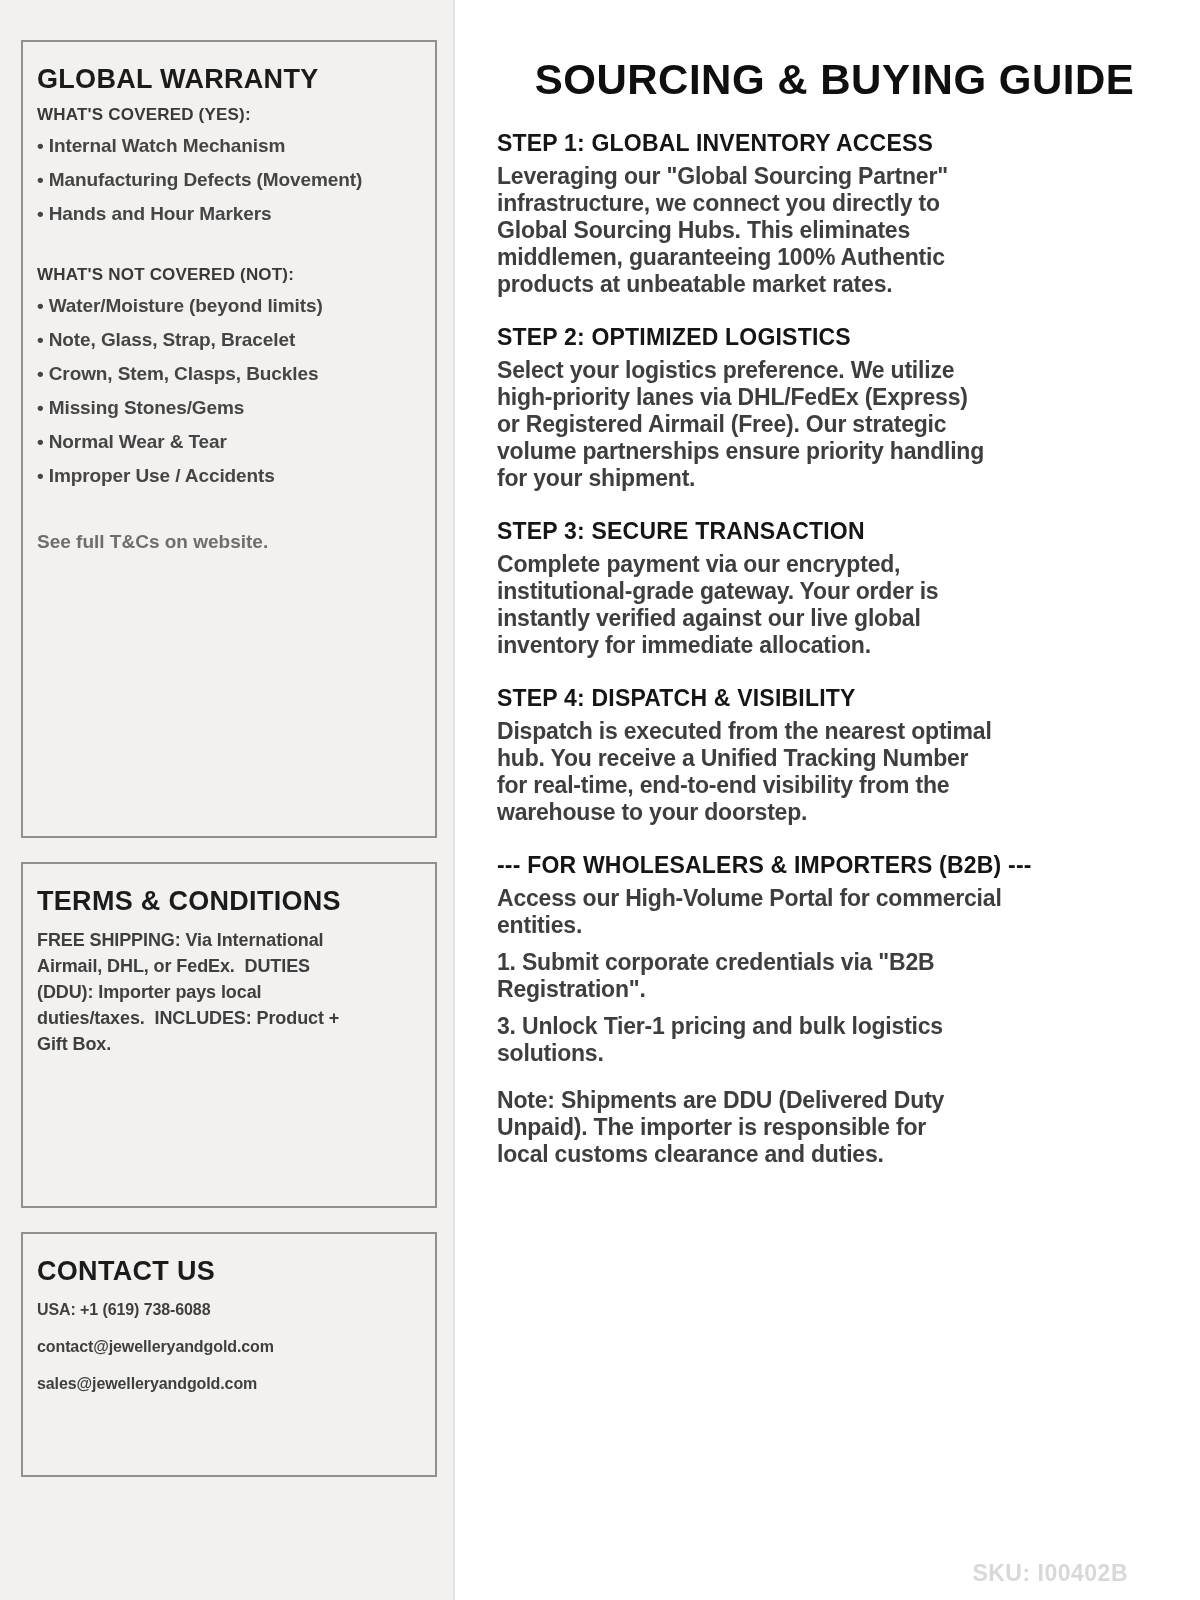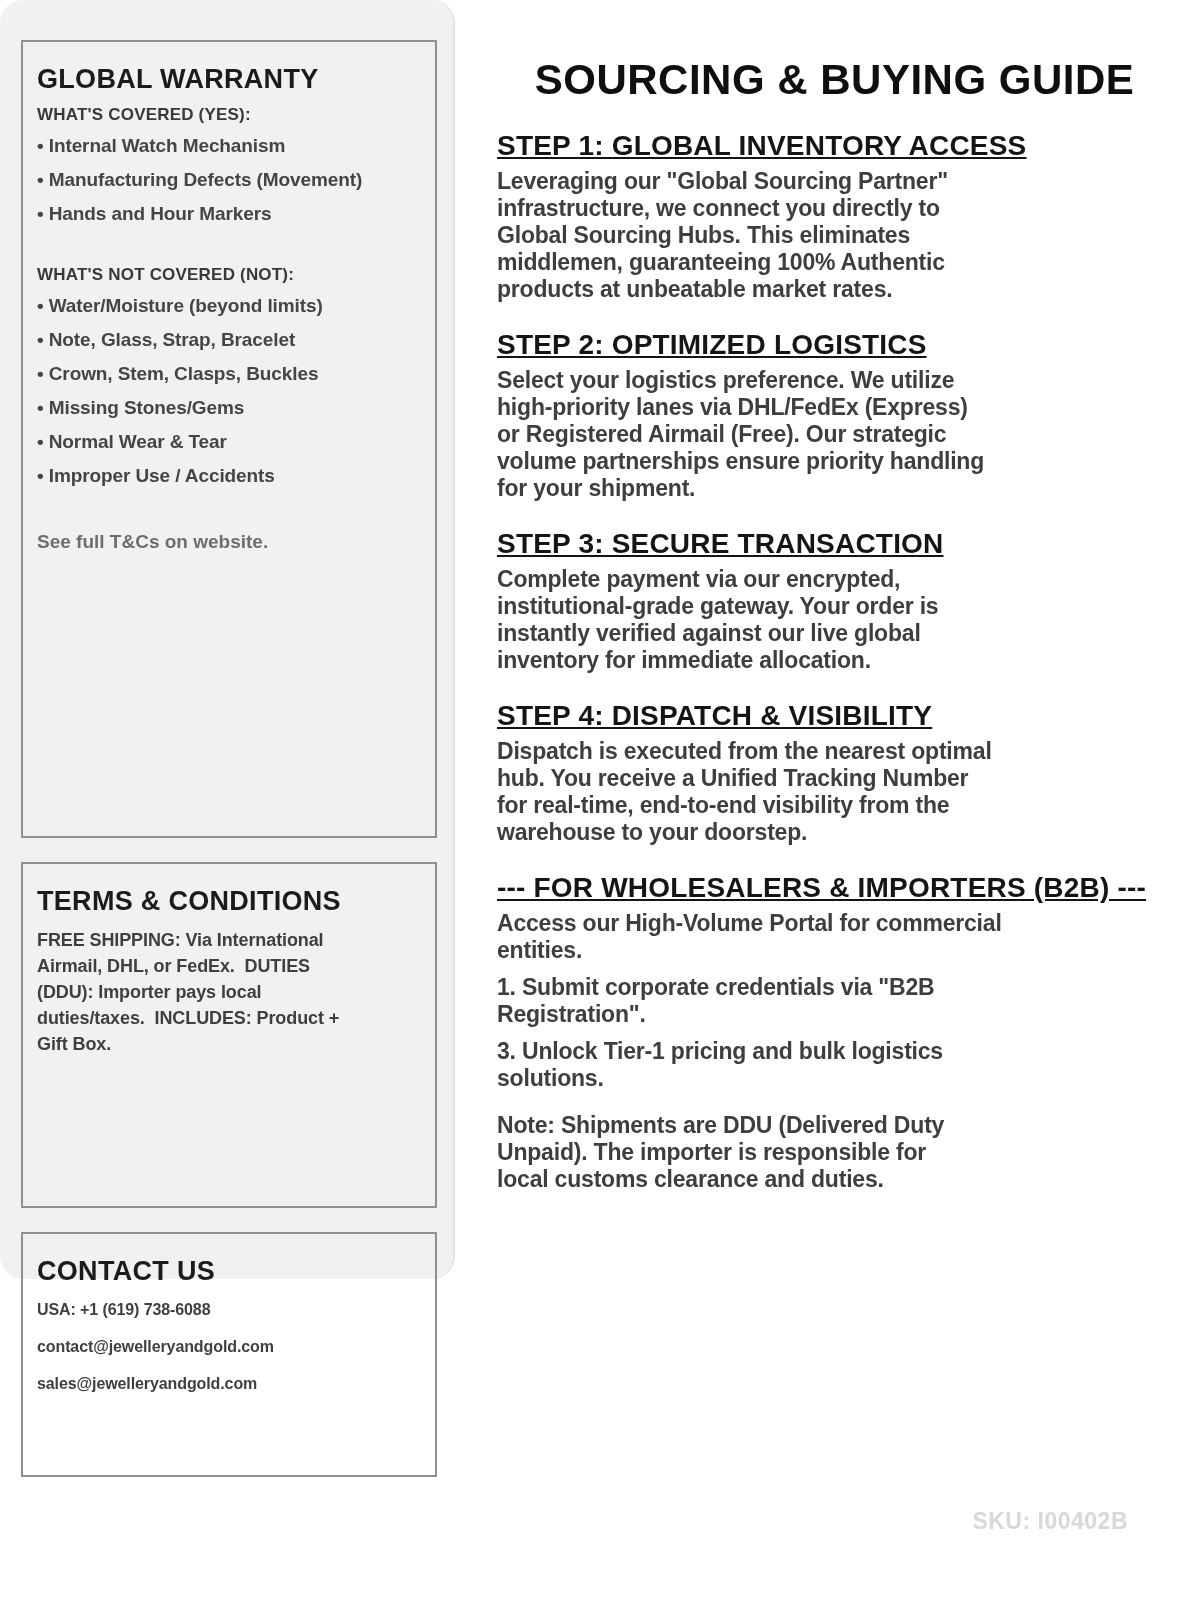--- a/index.html
+++ b/index.html
@@ -7,25 +7,24 @@
   body {
     width: 1200px; height: 1600px;
     font-family: "Liberation Sans", sans-serif;
     background: #ffffff;
     overflow: hidden;
   }
   .page { display: flex; width: 1200px; height: 1600px; }
 
   
   .sidebar {
-    width: 455px; min-width: 455px; height: 1279px;
+    width: 455px; min-width: 455px; height: 1600px;
     background: #f2f1ef;
     border-right: 2px solid #e3e3e1;
     padding: 40px 9px 0 21px;
-    border-radius: 23px;
   }
   .box {
     border: 2px solid #8f8f8f;
     width: 416px;
     padding: 22px 14px 0 14px;
     margin-bottom: 24px;
   }
   .box-warranty { height: 798px; }
   .box-terms    { height: 346px; }
   .box-contact  { height: 245px; }
@@ -71,36 +70,35 @@
   }
   .main-title {
     margin: 16px 0 26px 0;
     text-align: center;
     font-size: 42px; font-weight: bold; color: #0f0f0f;
     letter-spacing: 0.5px;
     white-space: nowrap;
   }
   .step-heading {
     margin: 26px 0 6px 0;
-    font-size: 28px; font-weight: bold; color: #151515;
+    font-size: 23px; font-weight: bold; color: #151515;
     letter-spacing: 0.2px;
     white-space: nowrap;
-    text-decoration: underline;
   }
   .para {
     margin: 0;
     font-size: 23px; font-weight: bold; color: #3e3e3e;
     line-height: 27px; letter-spacing: -0.2px;
     white-space: pre-wrap;
   }
   .b2b-para { margin: 0 0 10px 0; }
   .b2b-note { margin-top: 20px; }
   .sku {
     position: absolute;
-    right: 72px; top: 1508px;
+    right: 72px; top: 1560px;
     font-size: 23px; font-weight: bold; color: #d8d8d8;
     letter-spacing: 0.5px;
   }
 </style>
 </head>
 <body>
 
 <div class="page">
 
   <aside class="sidebar">

